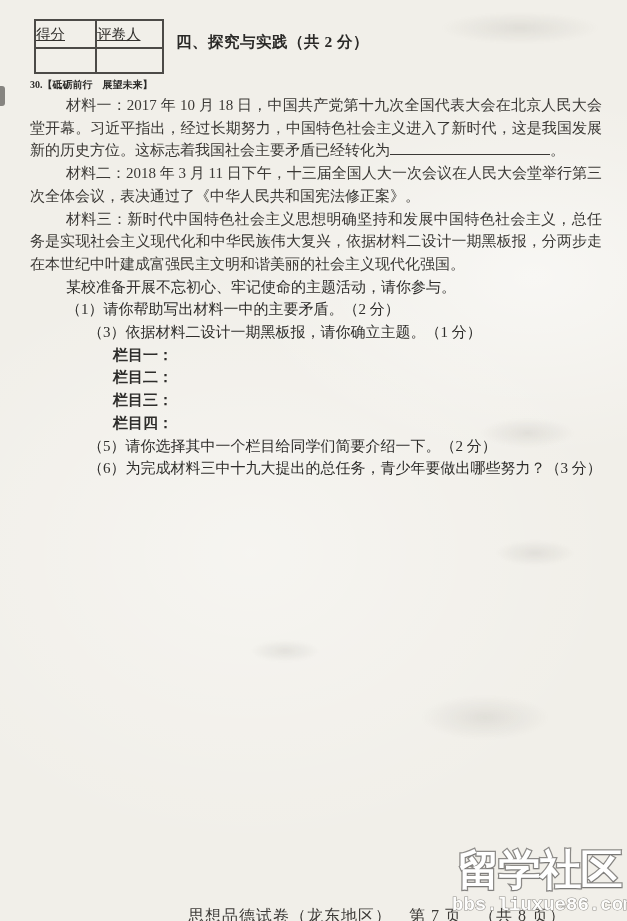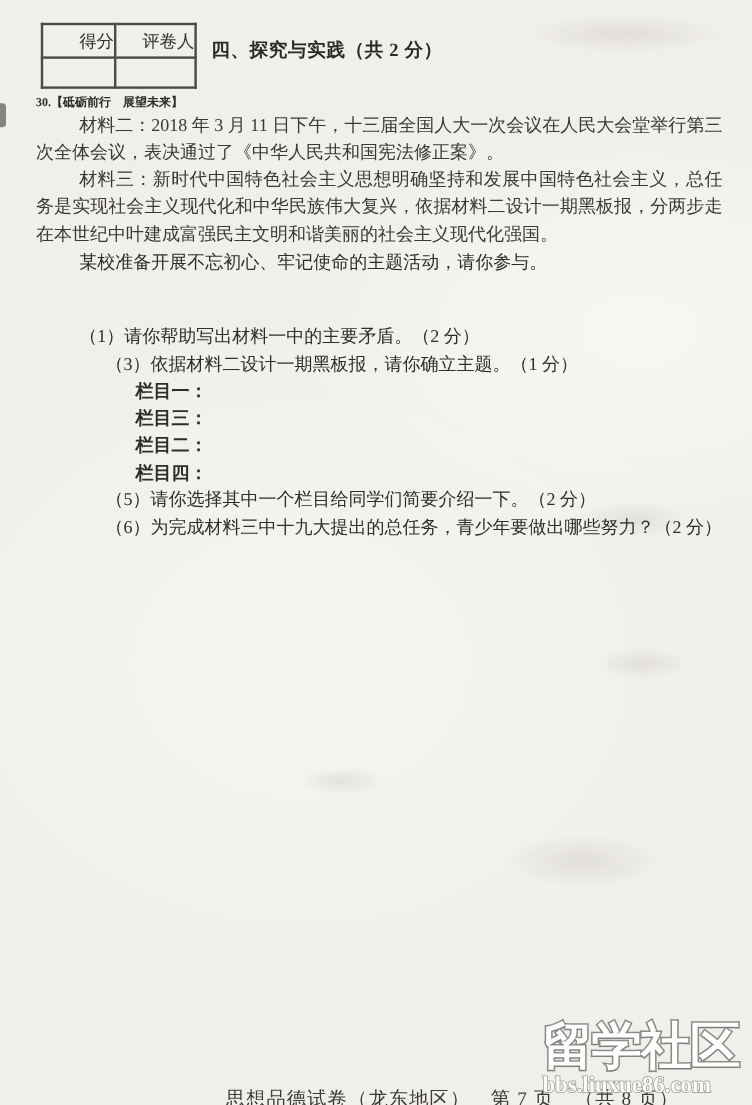--- a/index.html
+++ b/index.html
@@ -18,23 +18,24 @@
       #f1efe9;
   }
   
   .score-table{
     position:absolute;left:34px;top:19px;
     border-collapse:collapse;
   }
   .score-table td{
     border:2px solid #4c4a47;
     font-size:14.5px;
-    text-align:right;
+    text-align:left;
     color:#33312e;
     padding:0;
+    text-decoration:underline;
   }
   .score-table .r1 td{height:26px;}
   .score-table .r2 td{height:23px;}
   .score-table .c1{width:59px;}
   .score-table .c2{width:65px;}
   
   .section-heading{
     position:absolute;left:176px;top:32px;
     font-size:15.5px;font-weight:bold;color:#2b2a28;
     letter-spacing:.5px;
@@ -50,39 +51,39 @@
     text-align:justify;
   }
   .content p{margin:0;}
   .material{text-indent:36px;color:#3a3835;}
   .intro{text-indent:36px;}
   .blank{
     display:inline-block;width:160px;height:14px;
     border-bottom:1.5px solid #3a3835;
   }
   .subq{padding-left:58px;}
-  .subq.first{padding-left:0;text-indent:36px;margin-top:40px;}
+  .subq.first{padding-left:0;text-indent:36px;}
   .colline{padding-left:83px;font-weight:bold;}
   .mt-q2{margin-top:28px;}
   .mt-q3{margin-top:57px;}
   .mt-q4{margin-top:37px;}
   .mt-col{margin-top:16px;}
   .mt-q5{margin-top:20px;}
   .mt-q6{margin-top:50px;}
   
   .footer{
     position:absolute;left:188px;top:906px;
     font-size:16px;color:#3c3a37;letter-spacing:1px;
     white-space:nowrap;
   }
   
   .watermark{
     position:absolute;right:0px;bottom:6px;width:175px;
-    text-align:left;
-    font-family:Liberation Serif, serif;
+    text-align:center;
+    font-family:Liberation Mono, monospace;
     pointer-events:none;
   }
   .wm-main{
     font-size:42px;font-weight:bold;line-height:42px;
     color:#ffffff;
     -webkit-text-stroke:2.5px #8e8c89;
     paint-order:stroke fill;
     text-shadow:0 1px 1px rgba(90,90,90,.4);
     letter-spacing:-1px;
     white-space:nowrap;
@@ -131,31 +132,32 @@
         <td class="c2"></td>
       </tr>
     </tbody>
   </table>
 
   <div class="section-heading">四、探究与实践（共 2 分）</div>
 
   <div class="q30-title">30.【砥砺前行　展望未来】</div>
 
   <div class="content">
+    <p class="material"><span>材料一：2017 年 10 月 18 日，中国共产党第十九次全国代表大会在北京人民大会堂开幕。习近平指出，经过长期努力，中国特色社会主义进入了新时代，这是我国发展新的历史方位。这标志着我国社会主要矛盾已经转化为</span><span class="blank"></span><span>。</span></p>
     <p class="material">材料二：2018 年 3 月 11 日下午，十三届全国人大一次会议在人民大会堂举行第三次全体会议，表决通过了《中华人民共和国宪法修正案》。</p>
     <p class="material">材料三：新时代中国特色社会主义思想明确坚持和发展中国特色社会主义，总任务是实现社会主义现代化和中华民族伟大复兴，依据材料二设计一期黑板报，分两步走在本世纪中叶建成富强民主文明和谐美丽的社会主义现代化强国。</p>
     <p class="intro">某校准备开展不忘初心、牢记使命的主题活动，请你参与。</p>
     <p class="subq first">（1）请你帮助写出材料一中的主要矛盾。（2 分）</p>
     <p class="subq mt-q3">（3）依据材料二设计一期黑板报，请你确立主题。（1 分）</p>
     <p class="colline">栏目一：</p>
+    <p class="colline mt-col">栏目二：</p>
     <p class="colline mt-col">栏目三：</p>
-    <p class="colline mt-col">栏目二：</p>
     <p class="colline mt-col">栏目四：</p>
     <p class="subq mt-q5">（5）请你选择其中一个栏目给同学们简要介绍一下。（2 分）</p>
-    <p class="subq mt-q6">（6）为完成材料三中十九大提出的总任务，青少年要做出哪些努力？（2 分）</p>
+    <p class="subq mt-q6">（6）为完成材料三中十九大提出的总任务，青少年要做出哪些努力？（3 分）</p>
   </div>
 
   <div class="footer">思想品德试卷（龙东地区）　第 7 页　（共 8 页）</div>
 
   <div class="watermark">
     <div class="wm-main">留学社区</div>
     <div class="wm-sub">bbs.liuxue86.com</div>
   </div>
 
 </div>

